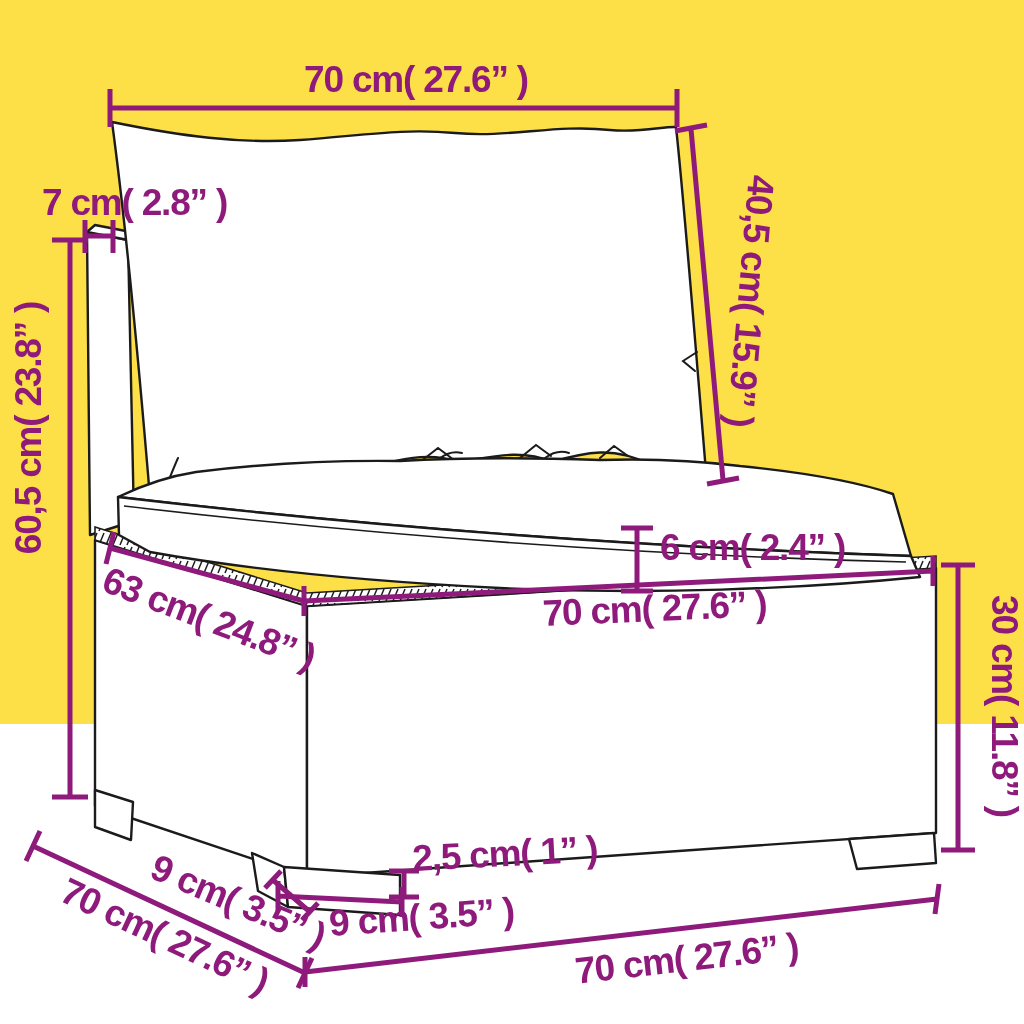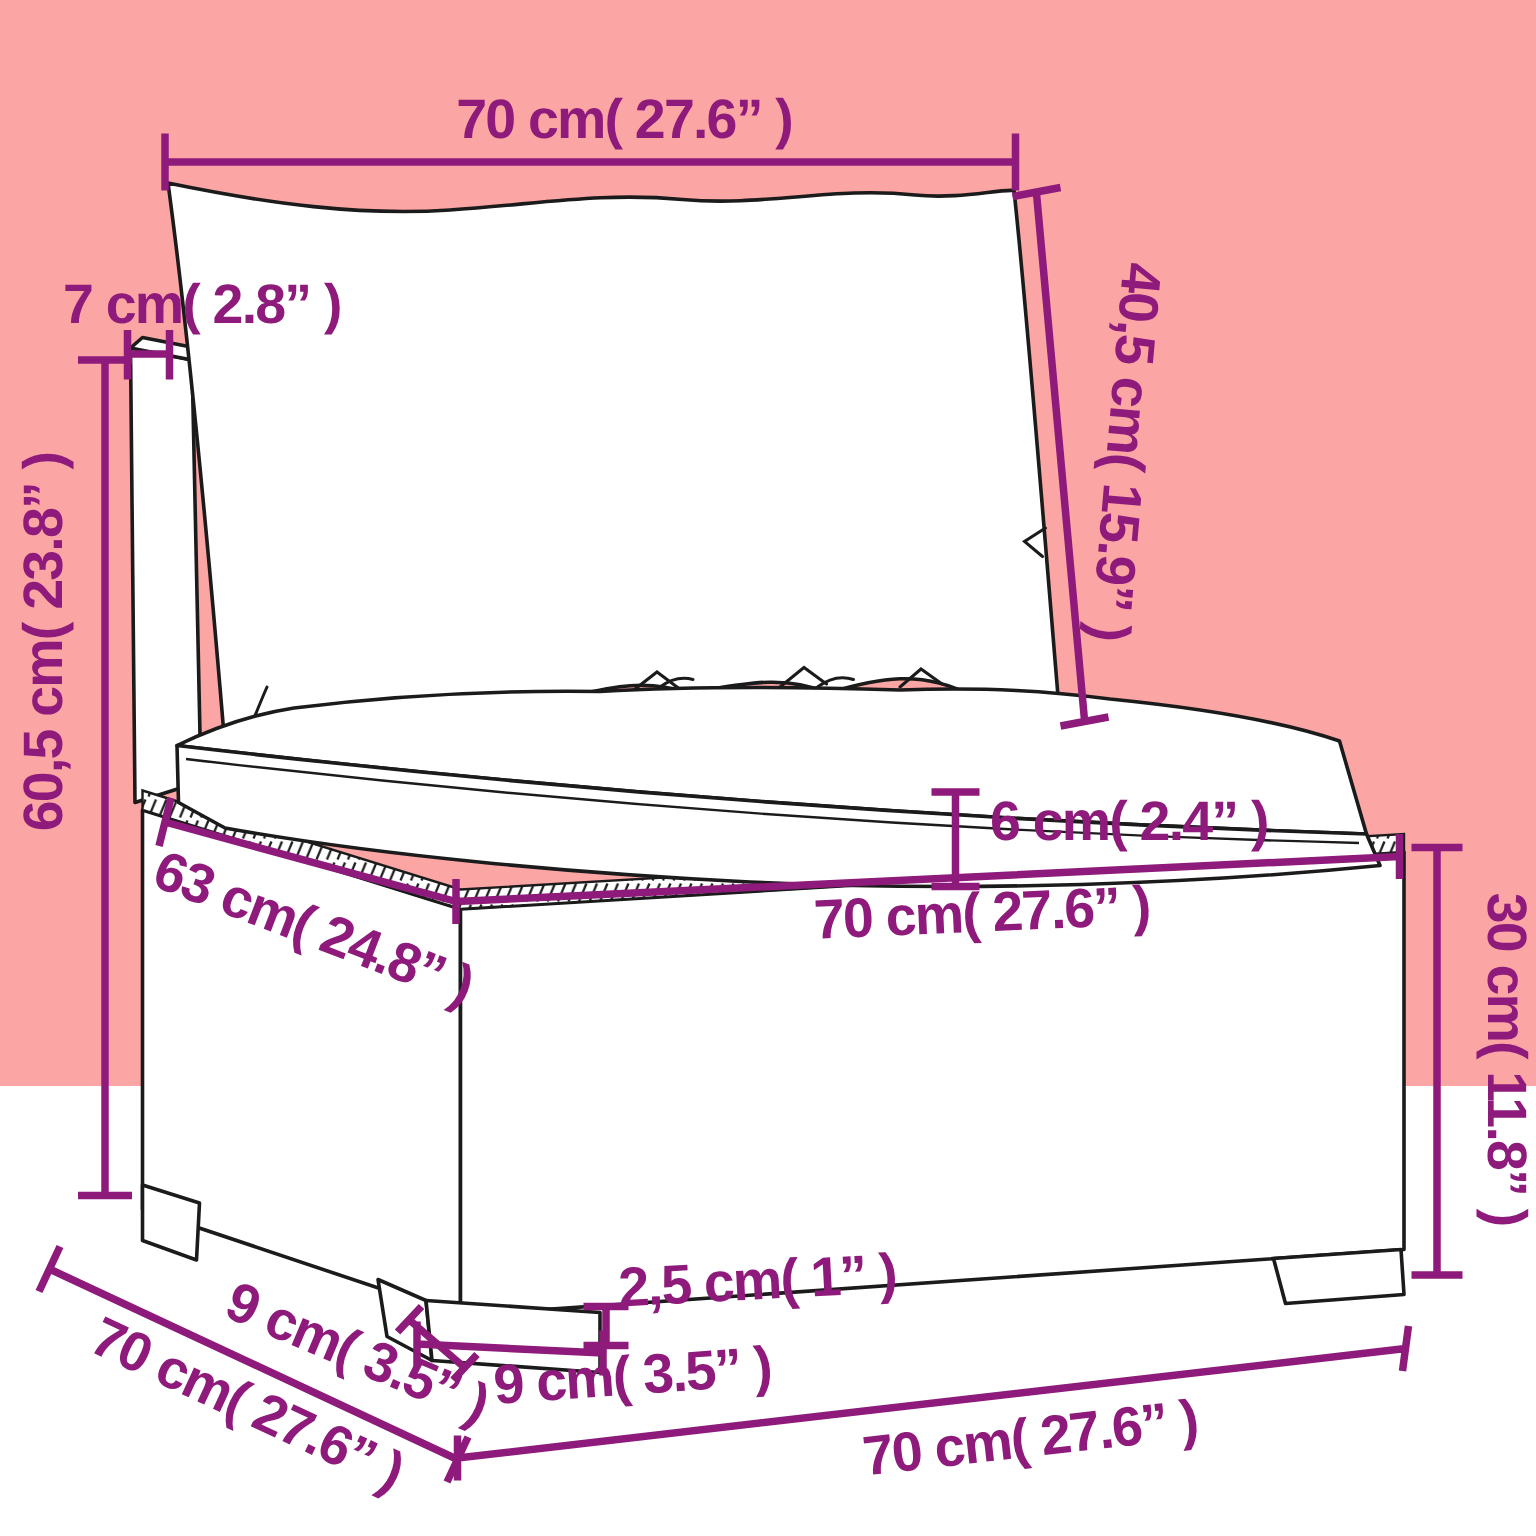--- a/index.html
+++ b/index.html
@@ -1,16 +1,16 @@
 <!DOCTYPE html>
 <html><head>
 <meta charset="utf-8">
 <style>
   html,body{margin:0;padding:0;background:#ffffff;width:1024px;height:1024px;overflow:hidden;}
-  .canvas{width:1024px;height:724px;position:relative;background:#fca5a5;}
+  .canvas{width:1024px;height:724px;position:relative;background:#fde047;}
   svg{display:block;}
   text.dim{
     font-family:"Liberation Sans", sans-serif;
     font-weight:bold;
     font-size:37px;
     letter-spacing:-1.2px;
     fill:#8E1B7B;
   }
   .dimline{stroke:#8E1B7B;stroke-width:5;fill:none;stroke-linecap:butt;}
   .art{stroke:#1b1b1b;stroke-width:2.4;fill:#ffffff;stroke-linejoin:round;}

